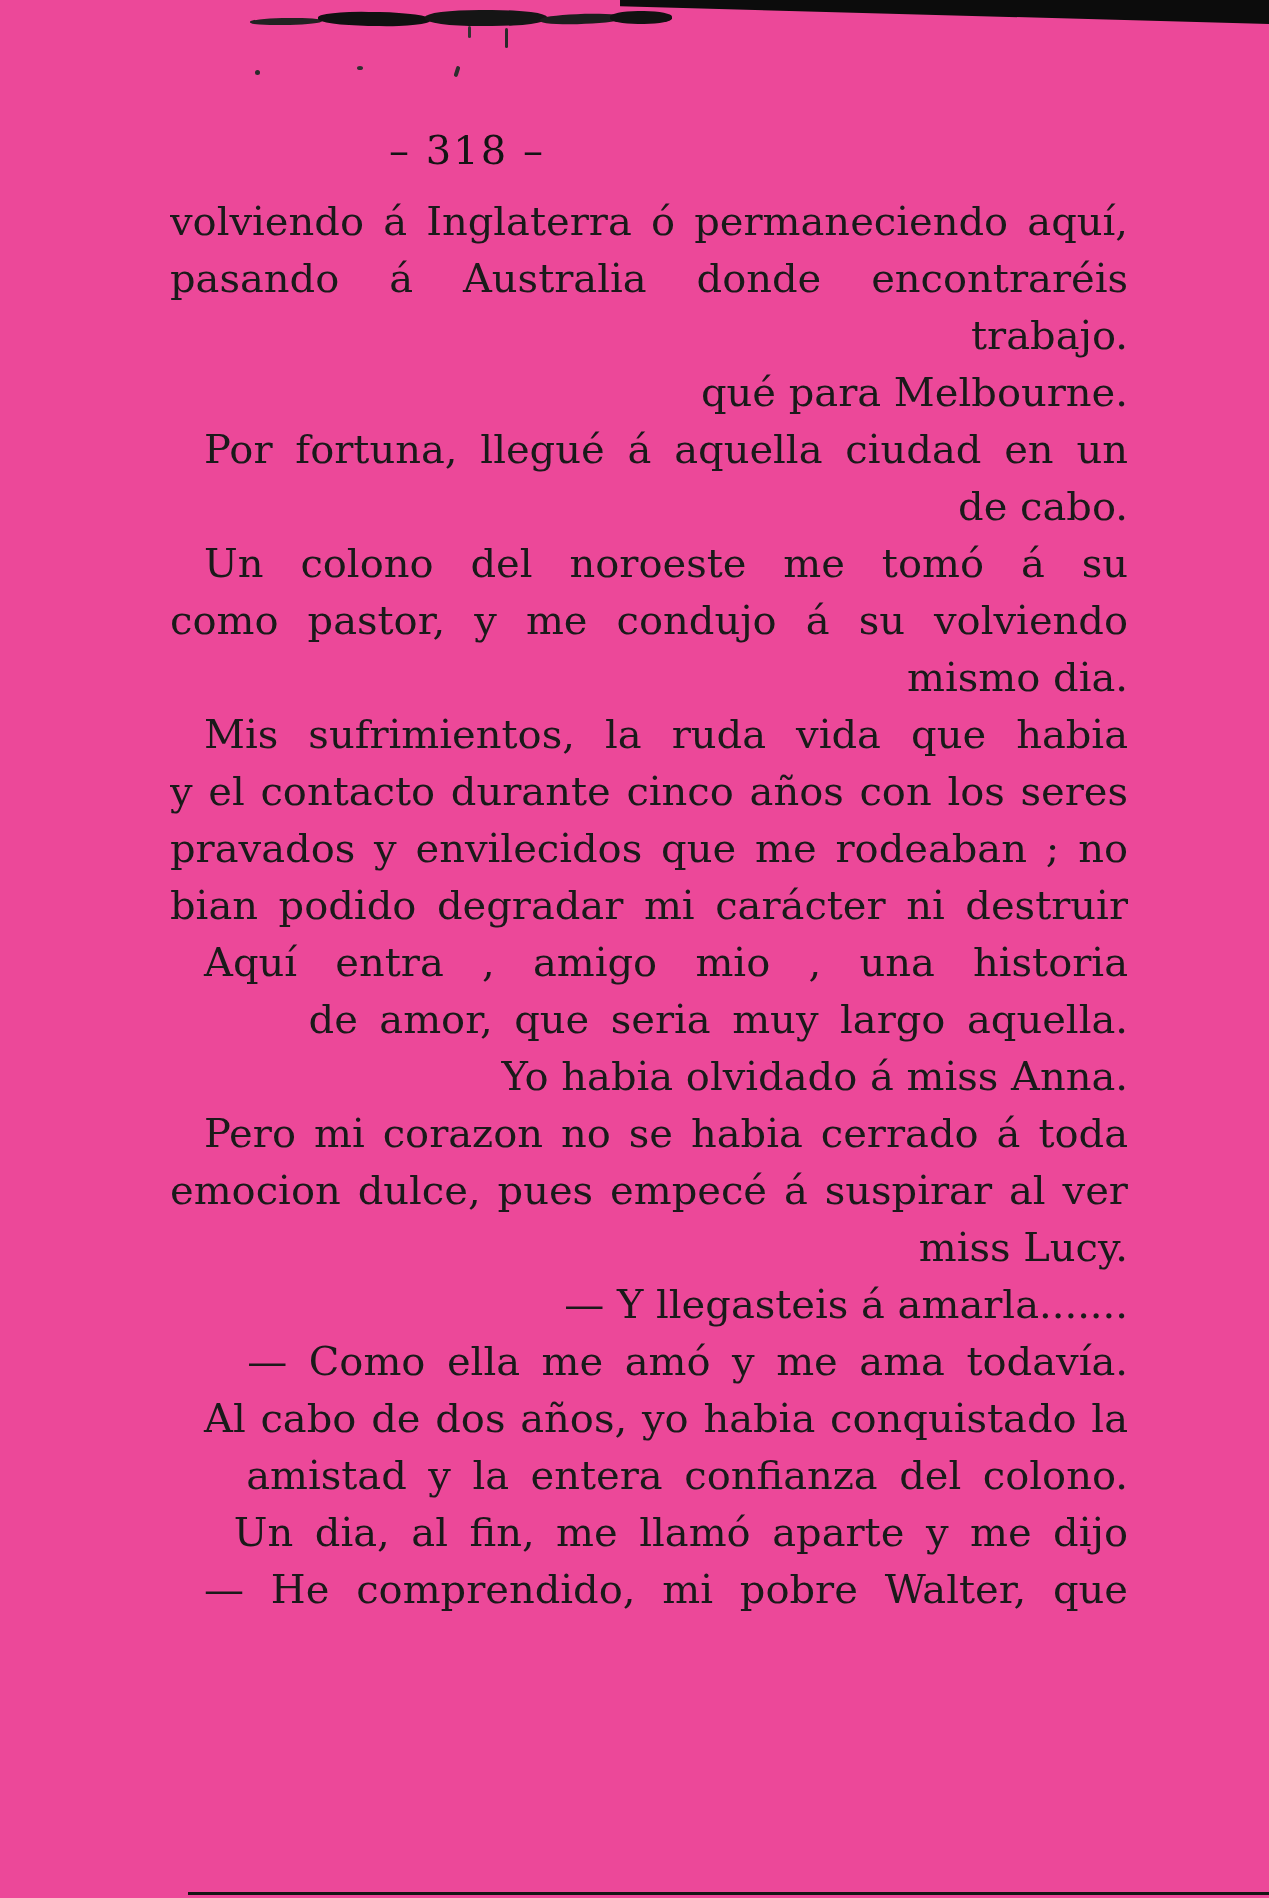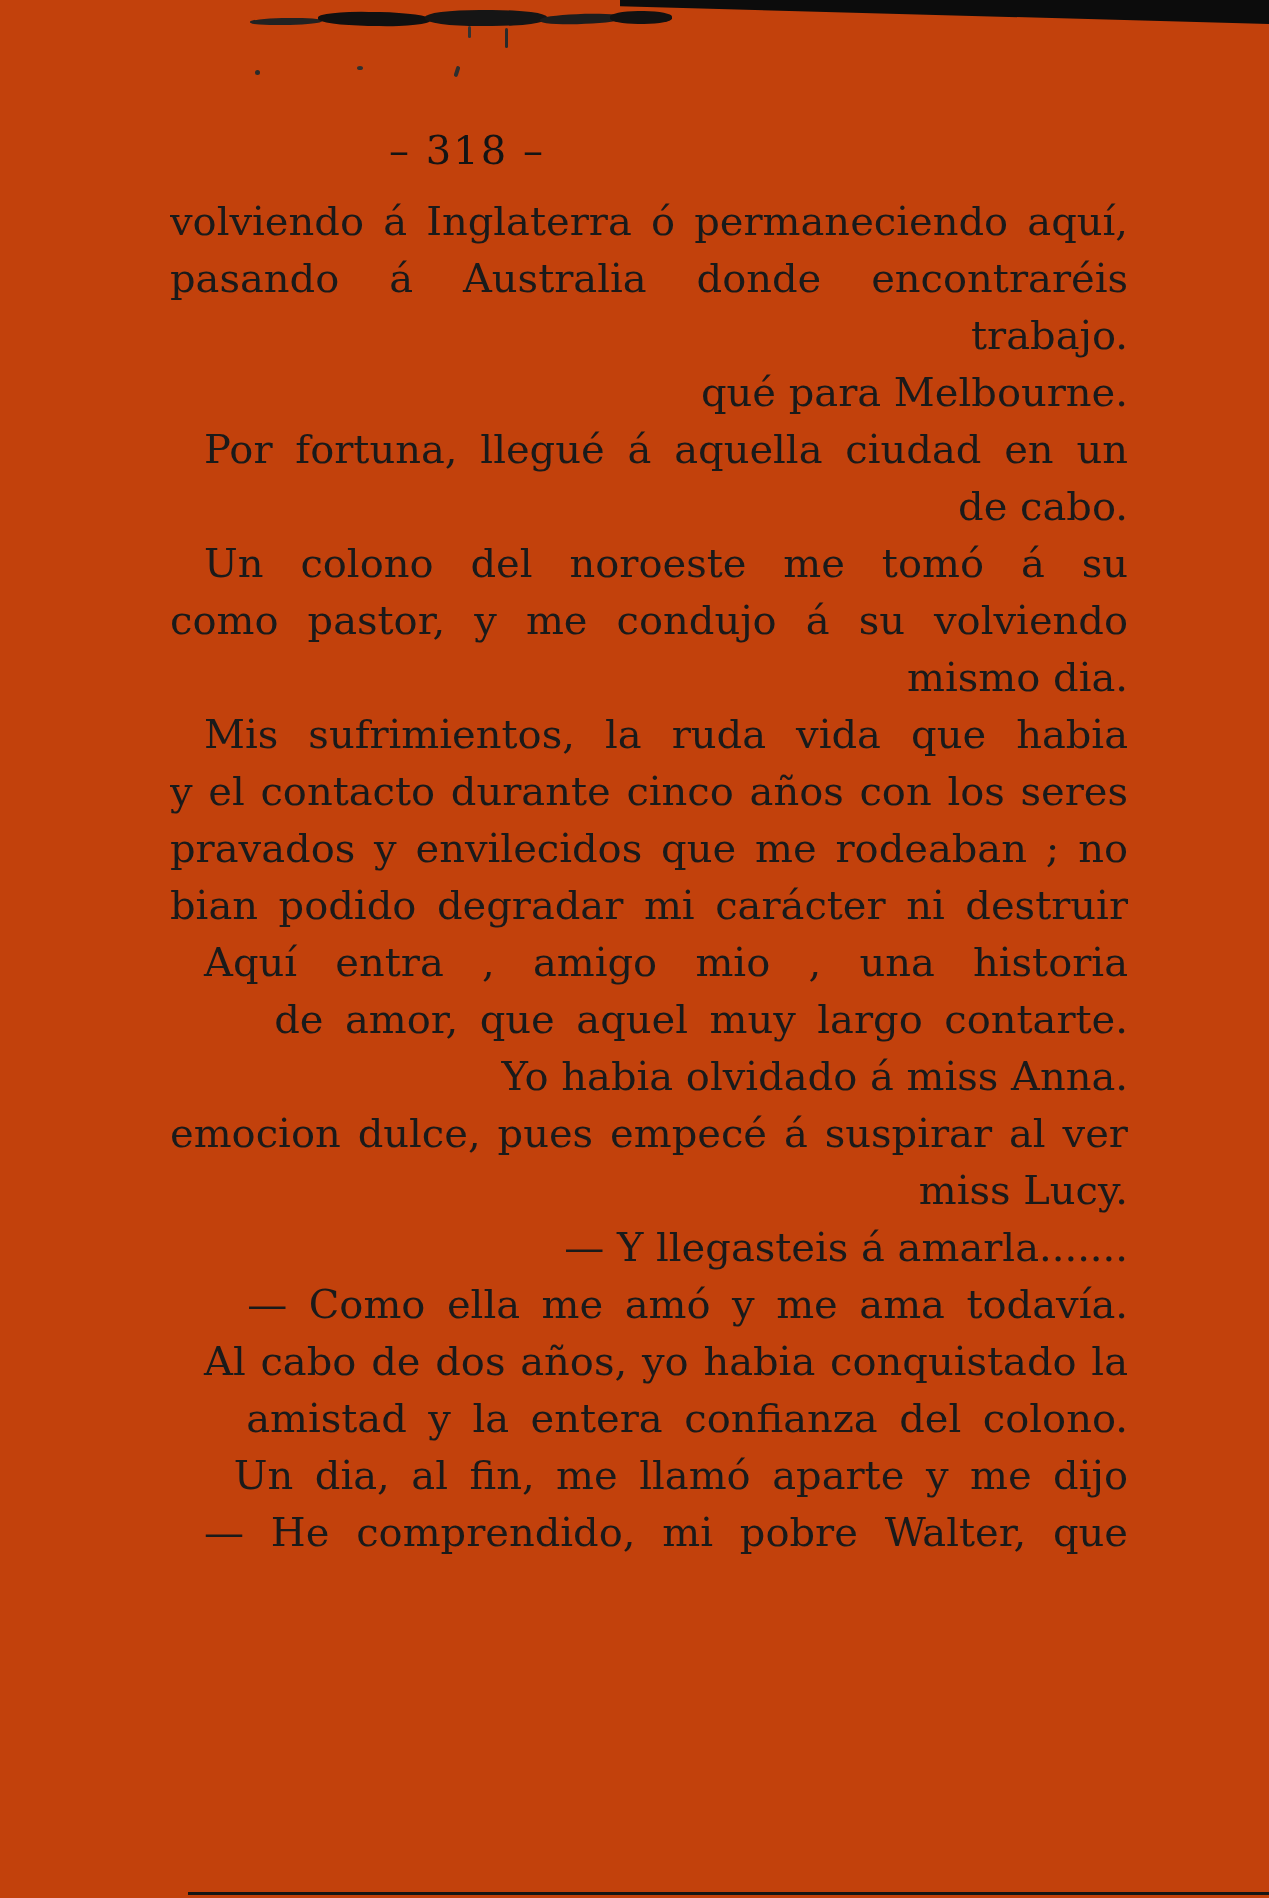--- a/index.html
+++ b/index.html
@@ -4,21 +4,21 @@
 <style>
   html,body{margin:0;padding:0;}
   body{
     width:1269px;height:1898px;
     background:#ffffff;
     font-family:"DejaVu Serif","Liberation Serif",serif;
     overflow:hidden;
   }
   .page{
     position:absolute;left:0;top:0;width:1269px;height:1898px;
-    background:#c2410c;color:#181818;
+    background:#ec4899;color:#181818;
   }
   
   .artifact{position:absolute;background:#0c0c0c;}
   .wedge{
     left:620px;top:0;width:649px;height:24px;
     clip-path:polygon(0 0,100% 0,100% 100%,0 26%);
   }
   .blob{border-radius:45%;}
   .blob.b1{left:250px;top:18px;width:72px;height:7px;background:#222;transform:rotate(-1deg);}
   .blob.b2{left:318px;top:12px;width:112px;height:14px;background:#101010;transform:rotate(1deg);}
@@ -76,22 +76,23 @@
       <div class="line just ind">Por fortuna, llegué á aquella ciudad en un dia</div>
       <div class="line">de cabo.</div>
       <div class="line just ind">Un colono del noroeste me tomó á su servicio</div>
       <div class="line just">como pastor, y me condujo á su volviendo aquel</div>
       <div class="line">mismo dia.</div>
       <div class="line just ind">Mis sufrimientos, la ruda vida que habia llevado,</div>
       <div class="line just">y el contacto durante cinco años con los seres de-</div>
       <div class="line just">pravados y envilecidos que me rodeaban ; no ha-</div>
       <div class="line just">bian podido degradar mi carácter ni destruir mi</div>
       <div class="line just ind">Aquí entra , amigo mio , una historia novelesca</div>
-      <div class="line spread">de amor, que aquel muy largo contarte.</div>
+      <div class="line spread">de amor, que seria muy largo aquella.</div>
       <div class="line ind">Yo habia olvidado á miss Anna.</div>
+      <div class="line just ind">Pero mi corazon no se habia cerrado á toda</div>
       <div class="line just">emocion dulce, pues empecé á suspirar al ver á</div>
       <div class="line">miss Lucy.</div>
       <div class="line ind">— Y llegasteis á amarla.......</div>
       <div class="line ind spread">— Como ella me amó y me ama todavía.</div>
       <div class="line just ind">Al cabo de dos años, yo habia conquistado la</div>
       <div class="line spread">amistad y la entera confianza del colono.</div>
       <div class="line ind spread">Un dia, al fin, me llamó aparte y me dijo :</div>
       <div class="line just ind">— He comprendido, mi pobre Walter, que amáis</div>
     </div>
 

